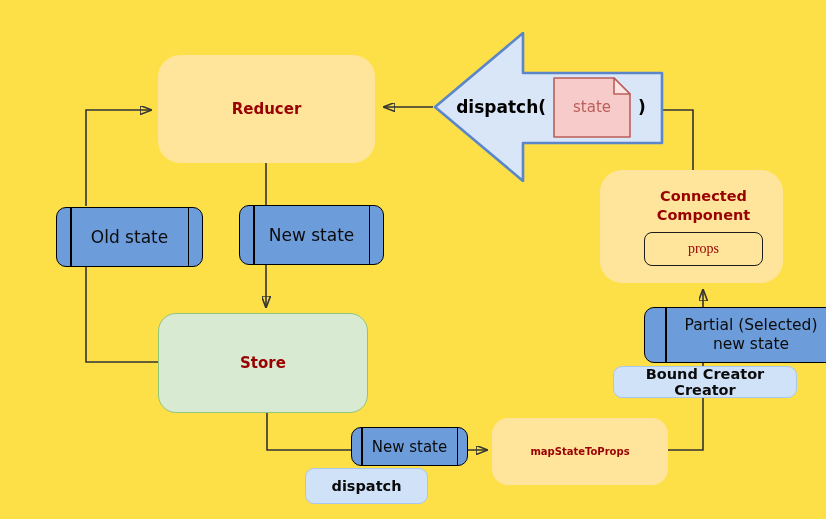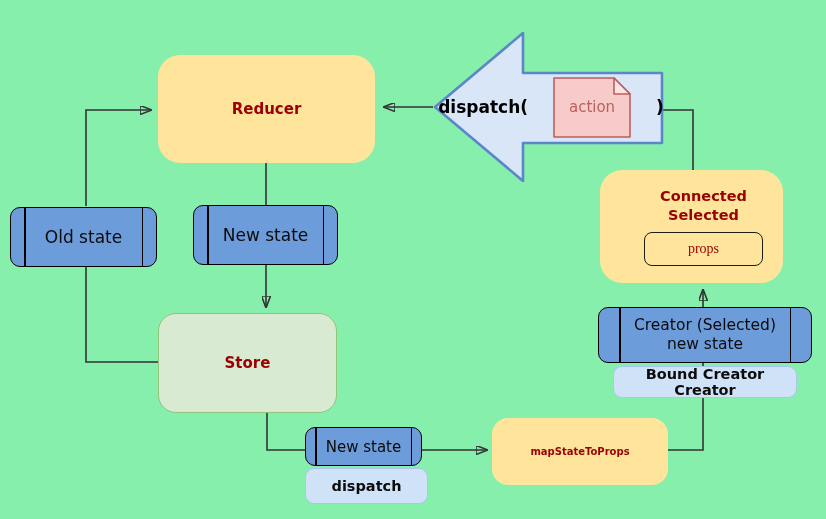--- a/index.html
+++ b/index.html
@@ -1,35 +1,35 @@
 <!DOCTYPE html>
 <html style="--yellow: #FFE49B; --blue: #6D9CDB; --light-blue: #CFE2F8; --arrow-fill: #D9E6F8; --arrow-stroke: #5B86C9; --green-fill: #D9EAD3; --green-stroke: #90C47B; --note-fill: #F6CBC9; --note-stroke: #BC5F5A; --dark-red: #990000; --connector: #333333;"><head>
 <meta charset="utf-8">
 <style>
   html,body{margin:0;padding:0;background:#ffffff;}
   .canvas{
-    position:relative;width:826px;height:519px;background:#86efac;overflow:hidden;
+    position:relative;width:826px;height:519px;background:#fde047;overflow:hidden;
     font-family:"DejaVu Sans","Liberation Sans",sans-serif;color:#111;
   }
   .abs{position:absolute;box-sizing:border-box;}
   .box{display:flex;align-items:center;justify-content:center;text-align:center;}
   .col{flex-direction:column;}
   .line{display:block;}
 
   
   .connectors{position:absolute;left:0;top:0;z-index:1;}
   .connectors path{fill:none;stroke:var(--connector);stroke-width:1.6px;}
 
   .node{z-index:2;}
 
   
   .yellow{background:var(--yellow);border-radius:22px;color:var(--dark-red);font-weight:bold;}
 
   
-  .process{background:var(--blue);border:1.6px solid #000;border-radius:10px;color:#0b0b0b;position:absolute;}
+  .process{background:var(--blue);border:1.6px solid #000;border-radius:10px;color:#0b0b0b;position:absolute;margin-left:46px;}
   .process::before,.process::after{content:"";position:absolute;top:0;bottom:0;width:1.5px;background:#000;}
   .process::before{left:13px;} .process::after{right:13px;}
   .process.inset-lg::before{left:20px;} .process.inset-lg::after{right:20px;}
   .process.inset-sm::before{left:9px;} .process.inset-sm::after{right:9px;}
 
   
   .store{background:var(--green-fill);border:1.6px solid var(--green-stroke);border-radius:18px;
          color:var(--dark-red);font-weight:bold;}
 
   
@@ -37,21 +37,21 @@
              color:#0b0b0b;font-weight:bold;}
 
   .props{background:var(--yellow);border:1.4px solid #1c1c1c;border-radius:8px;
          color:var(--dark-red);font-weight:normal;font-family:Liberation Serif, serif;}
 
   
   .big-arrow{z-index:2;}
   .big-arrow .shape{position:absolute;left:0;top:0;}
   .big-arrow polygon{fill:var(--arrow-fill);stroke:var(--arrow-stroke);stroke-width:2.6px;stroke-linejoin:round;}
   .arrow-content{position:absolute;left:8px;right:4px;top:40px;height:70px;
-                 display:flex;align-items:center;justify-content:center;gap:25px;z-index:3;}
+                 display:flex;align-items:center;justify-content:center;gap:7px;z-index:3;}
   .dispatch-text{font-weight:bold;font-size:17px;color:#000;white-space:nowrap;}
   .note{position:relative;width:78px;height:61px;flex:0 0 auto;}
   .note svg{position:absolute;left:0;top:0;}
   .note .body{fill:var(--note-fill);stroke:var(--note-stroke);stroke-width:1.6px;stroke-linejoin:round;}
   .note .fold{fill:#FBE4E3;stroke:var(--note-stroke);stroke-width:1.6px;stroke-linejoin:round;}
   .note .txt{position:absolute;left:0;top:0;width:100%;height:100%;
              display:flex;align-items:center;justify-content:center;
              color:var(--note-stroke);font-size:15px;}
 
   .fs17{font-size:17px;} .fs15{font-size:15.5px;line-height:1.25;}
@@ -87,51 +87,51 @@
     <svg class="shape" width="232" height="150">
       <polygon points="2,75 90,1 90,41 229,41 229,111 90,111 90,149"></polygon>
     </svg>
     <div class="arrow-content">
       <span class="dispatch-text">dispatch(</span>
       <span class="note">
         <svg width="78" height="61">
           <polygon class="body" points="1,1 61,1 77,17 77,60 1,60"></polygon>
           <polygon class="fold" points="61,1 61,17 77,17"></polygon>
         </svg>
-        <span class="txt">action</span>
+        <span class="txt">state</span>
       </span>
       <span class="dispatch-text">)</span>
     </div>
   </div>
 
   <div class="abs node box process fs17" style="left:10px;top:207px;width:147px;height:60px;">
     <span>Old state</span>
   </div>
 
   <div class="abs node box process fs17" style="left:193px;top:205px;width:145px;height:60px;">
     <span>New state</span>
   </div>
 
-  <div class="abs node box store fs15b" style="left:158px;top:313px;width:179px;height:100px;">
+  <div class="abs node box store fs15b" style="left:158px;top:313px;width:210px;height:100px;">
     <span>Store</span>
   </div>
 
   <div class="abs node box col yellow fs145" style="left:600px;top:170px;width:183px;height:113px;gap:8px;padding-left:24px;">
     <div>
       <span class="line">Connected</span>
-      <span class="line">Selected</span>
+      <span class="line">Component</span>
     </div>
     <div class="box props" style="width:117px;height:32px;font-size:14px;">
       <span>props</span>
     </div>
   </div>
 
   <div class="abs node box process inset-lg fs15" style="left:598px;top:307px;width:214px;height:56px;">
     <div>
-      <span class="line">Creator (Selected)</span>
+      <span class="line">Partial (Selected)</span>
       <span class="line">new state</span>
     </div>
   </div>
 
   <div class="abs node box lightblue" style="left:613px;top:366px;width:184px;height:32px;font-size:14.5px;">
     <span>Bound Creator Creator</span>
   </div>
 
   <div class="abs node box process inset-sm" style="left:305px;top:427px;width:117px;height:39px;font-size:15px;">
     <span>New state</span>

